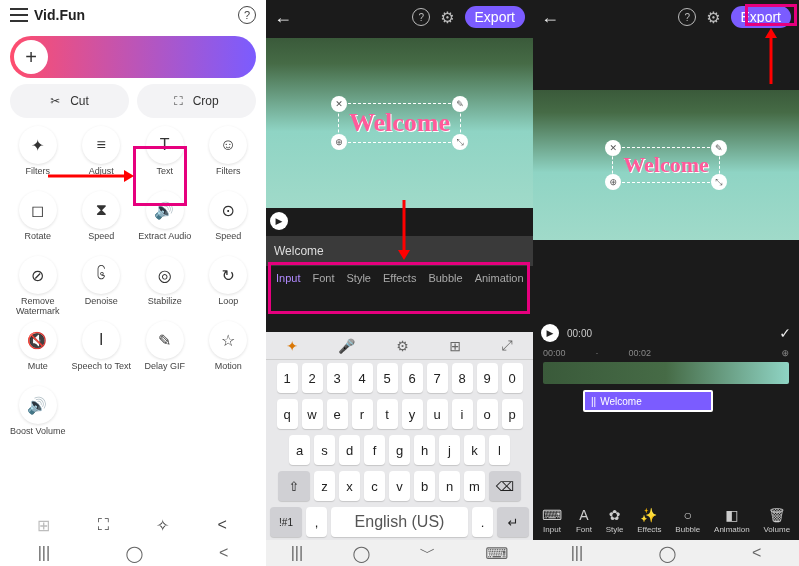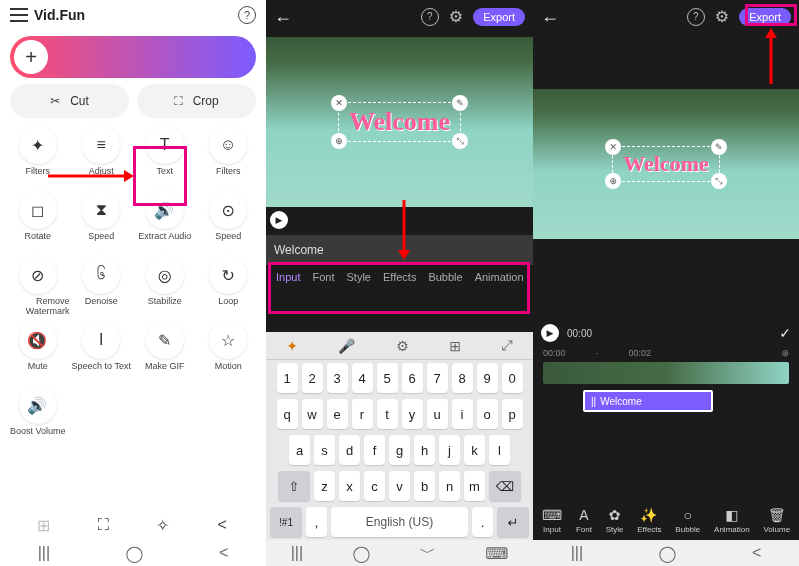--- a/index.html
+++ b/index.html
@@ -15,50 +15,50 @@
 .app-title { font-weight:700; font-size:14px; margin-left:6px; flex:1; color:#222; }
 .help-icon { width:18px; height:18px; border:1.5px solid #444; border-radius:50%; display:flex; align-items:center; justify-content:center; font-size:11px; color:#444; }
 .start-btn { margin:6px 10px; height:42px; border-radius:21px; background:linear-gradient(90deg,#ff4d6d,#7b5cff); display:flex; align-items:center; }
 .plus-circle { width:34px; height:34px; background:#fff; border-radius:50%; margin-left:4px; display:flex; align-items:center; justify-content:center; font-size:20px; color:#333; }
 .start-label { flex:1; text-align:center; color:#fff; font-size:14px; padding-right:34px; }
 .twocol { display:flex; gap:8px; padding:0 10px; margin-top:6px; }
 .chip { flex:1; background:#f3f3f5; border-radius:18px; height:34px; display:flex; align-items:center; justify-content:center; gap:10px; font-size:12px; color:#333; }
 .grid { display:grid; grid-template-columns:repeat(4,1fr); gap:4px 0; padding:8px 6px 0; }
 .tool { display:flex; flex-direction:column; align-items:center; font-size:9px; color:#444; }
 .tool-circ { width:38px; height:38px; background:#fff; box-shadow:0 1px 3px rgba(0,0,0,0.12); border-radius:50%; display:flex; align-items:center; justify-content:center; margin-bottom:3px; font-size:16px; color:#333; }
-.tool-label { text-align:right; line-height:1.1; height:20px; }
+.tool-label { text-align:center; line-height:1.1; height:20px; }
 .highlight-box { position:absolute; border:3px solid #e6007e; pointer-events:none; }
 .red-arrow { position:absolute; pointer-events:none; }
 .bottom-bar1 { position:absolute; bottom:28px; left:0; right:0; display:flex; align-items:center; justify-content:space-around; padding:0 14px; }
 .bb-icon { width:26px; height:26px; display:flex; align-items:center; justify-content:center; color:#444; font-size:16px; }
 .nav-bar { position:absolute; bottom:0; left:0; right:0; height:26px; display:flex; align-items:center; justify-content:space-around; color:#666; }
 
 
 .header2 { display:flex; align-items:center; padding:6px 8px; gap:10px; }
 .back-btn { color:#eee; font-size:18px; }
 .spacer { flex:1; }
 .help2 { width:18px; height:18px; border:1.5px solid #bbb; border-radius:50%; display:flex; align-items:center; justify-content:center; font-size:10px; color:#bbb; }
 .gear { color:#bbb; font-size:16px; }
-.export-btn { background:#7b5cff; color:#fff; border-radius:12px; font-size:11px; padding:3px 10px; }
+.export-btn { background:#7b5cff; color:#fff; border-radius:12px; font-size:14px; padding:3px 10px; }
 .preview { margin:4px 0 0; height:170px; background:linear-gradient(#3a5a3a 0%,#466b46 15%,#8fd4c4 55%,#a0dac9 100%); position:relative; display:flex; align-items:center; justify-content:center; }
 .welcome-box { position:relative; border:1.5px dashed #fff; padding:4px 10px; }
 .welcome-text { font-family:cursive; font-size:26px; color:#ff5a9a; font-weight:700; text-shadow:1px 1px 0 #fff; }
 .handle { position:absolute; width:16px; height:16px; background:#fff; border-radius:50%; display:flex; align-items:center; justify-content:center; font-size:9px; color:#555; }
 .play-btn { position:absolute; left:4px; bottom:-22px; background:#fff; width:18px; height:18px; border-radius:50%; display:flex; align-items:center; justify-content:center; font-size:9px; color:#222; }
 .text-input-row { margin-top:28px; background:#3a3a3a; height:30px; display:flex; align-items:center; padding:0 8px; }
 .text-input { flex:1; color:#ddd; font-size:12px; background:transparent; border:none; }
 .tabs { display:flex; gap:12px; padding:6px 10px; font-size:11px; }
 .tab { color:#aaa; }
 .tab.active { color:#b18aff; }
 .keyboard { background:#e8e8ea; position:absolute; bottom:26px; left:0; right:0; }
 .kb-top { display:flex; align-items:center; justify-content:space-around; height:28px; color:#666; font-size:14px; border-bottom:1px solid #ccc; }
 .kb-row { display:flex; justify-content:center; gap:4px; padding:3px 4px; }
 .key { background:#fff; border-radius:4px; width:21px; height:30px; display:flex; align-items:center; justify-content:center; font-size:13px; color:#222; box-shadow:0 1px 1px rgba(0,0,0,0.15); }
 .key.wide { width:32px; background:#d0d0d4; }
-.key.space { flex:1; font-size:12px; color:#555; }
+.key.space { flex:1; font-size:16px; color:#555; }
 .nav-bar2 { position:absolute; bottom:0; left:0; right:0; height:26px; background:#f0f0f0; display:flex; align-items:center; justify-content:space-around; color:#666; }
 
 
 .preview3 { margin-top:56px; height:150px; background:linear-gradient(#3a5a3a 0%,#466b46 15%,#8fd4c4 55%,#a0dac9 100%); position:relative; display:flex; align-items:center; justify-content:center; }
 .timeline-area { position:absolute; top:320px; left:0; right:0; }
 .timeline-head { display:flex; align-items:center; padding:4px 8px; gap:8px; color:#ccc; font-size:10px; }
 .play3 { background:#fff; width:18px; height:18px; border-radius:50%; display:flex; align-items:center; justify-content:center; font-size:9px; color:#222; }
 .ruler { display:flex; align-items:center; padding:2px 10px; color:#888; font-size:9px; gap:30px; }
 .track-thumb { height:22px; margin:2px 10px; background:linear-gradient(90deg,#3a5a3a,#466b46,#8fd4c4); border-radius:2px; }
 .clip { margin:6px 10px 0 50px; height:22px; background:#7b5cff; border:2px solid #fff; border-radius:2px; display:flex; align-items:center; padding:0 6px; color:#fff; font-size:10px; width:130px; }
@@ -142,21 +142,21 @@
       <div class="tool">
         <div class="tool-circ">🔇</div>
         <div class="tool-label">Mute</div>
       </div>
       <div class="tool">
         <div class="tool-circ">I</div>
         <div class="tool-label">Speech to Text</div>
       </div>
       <div class="tool">
         <div class="tool-circ">✎</div>
-        <div class="tool-label">Make GIF</div>
+        <div class="tool-label">Delay GIF</div>
       </div>
       <div class="tool">
         <div class="tool-circ">☆</div>
         <div class="tool-label">Motion</div>
       </div>
       <div class="tool">
         <div class="tool-circ">🔊</div>
         <div class="tool-label">Boost Volume</div>
       </div>
     </div>

